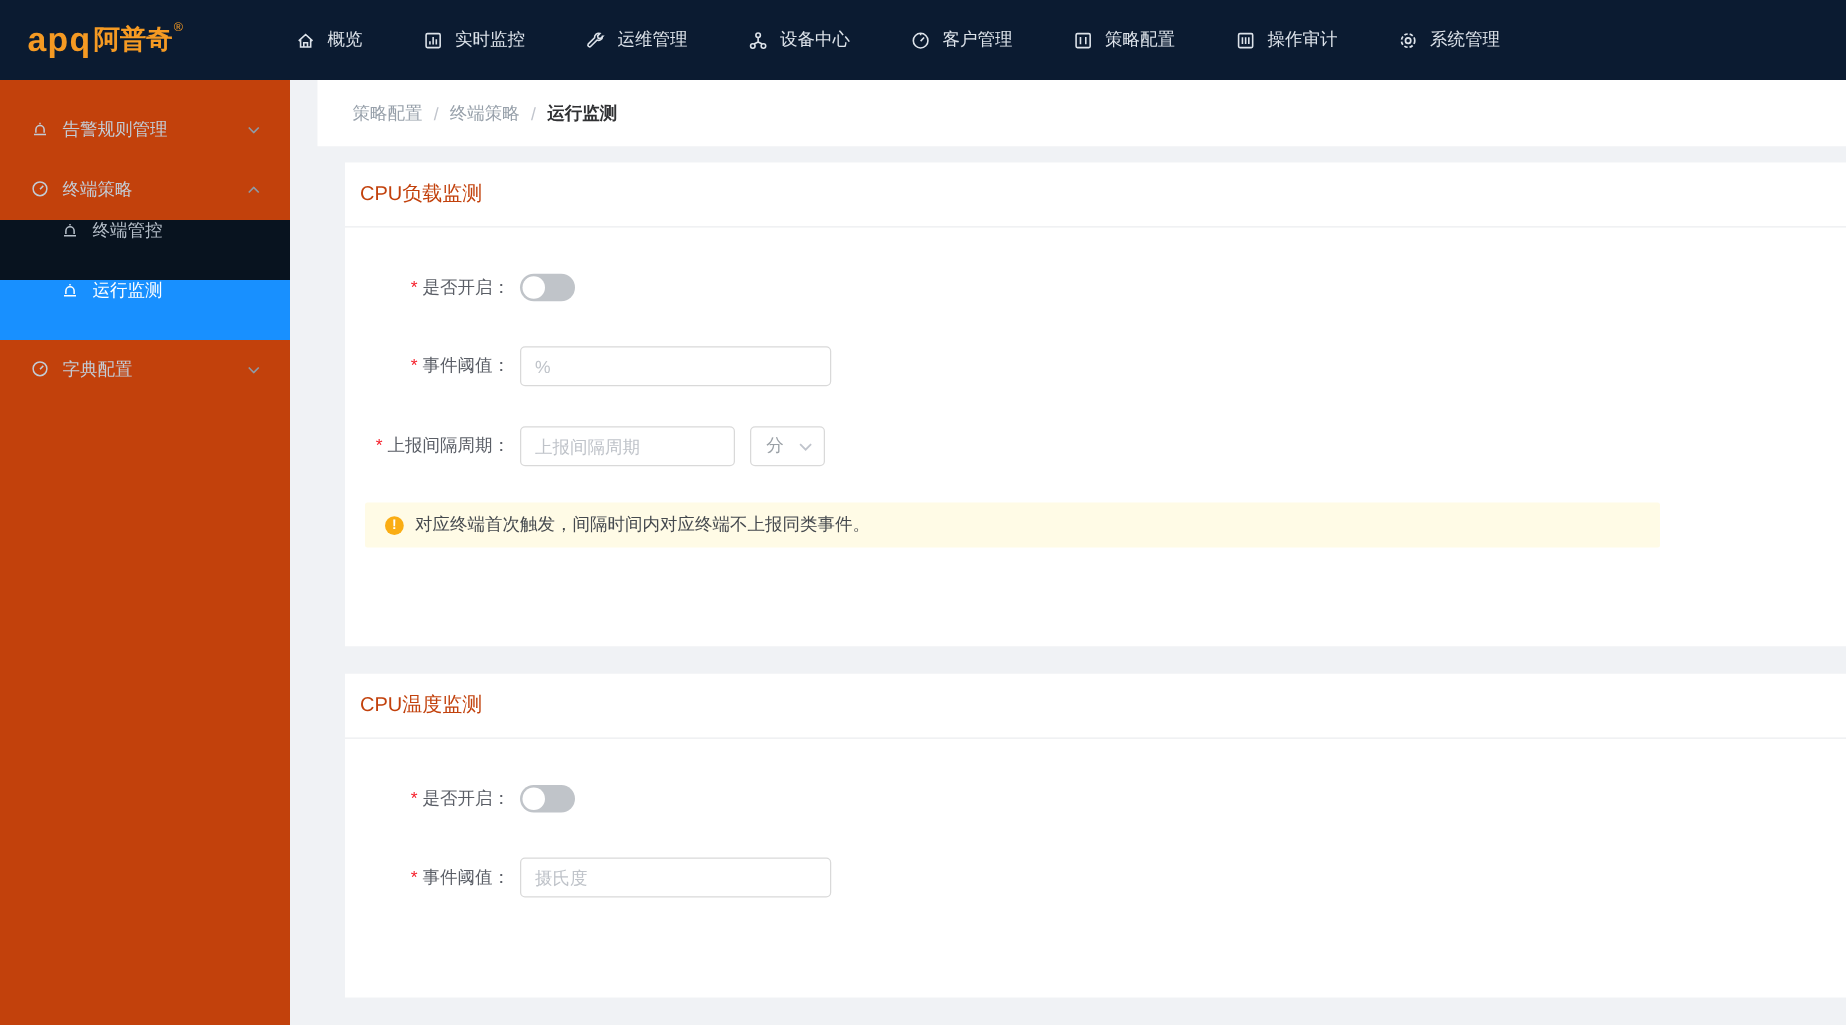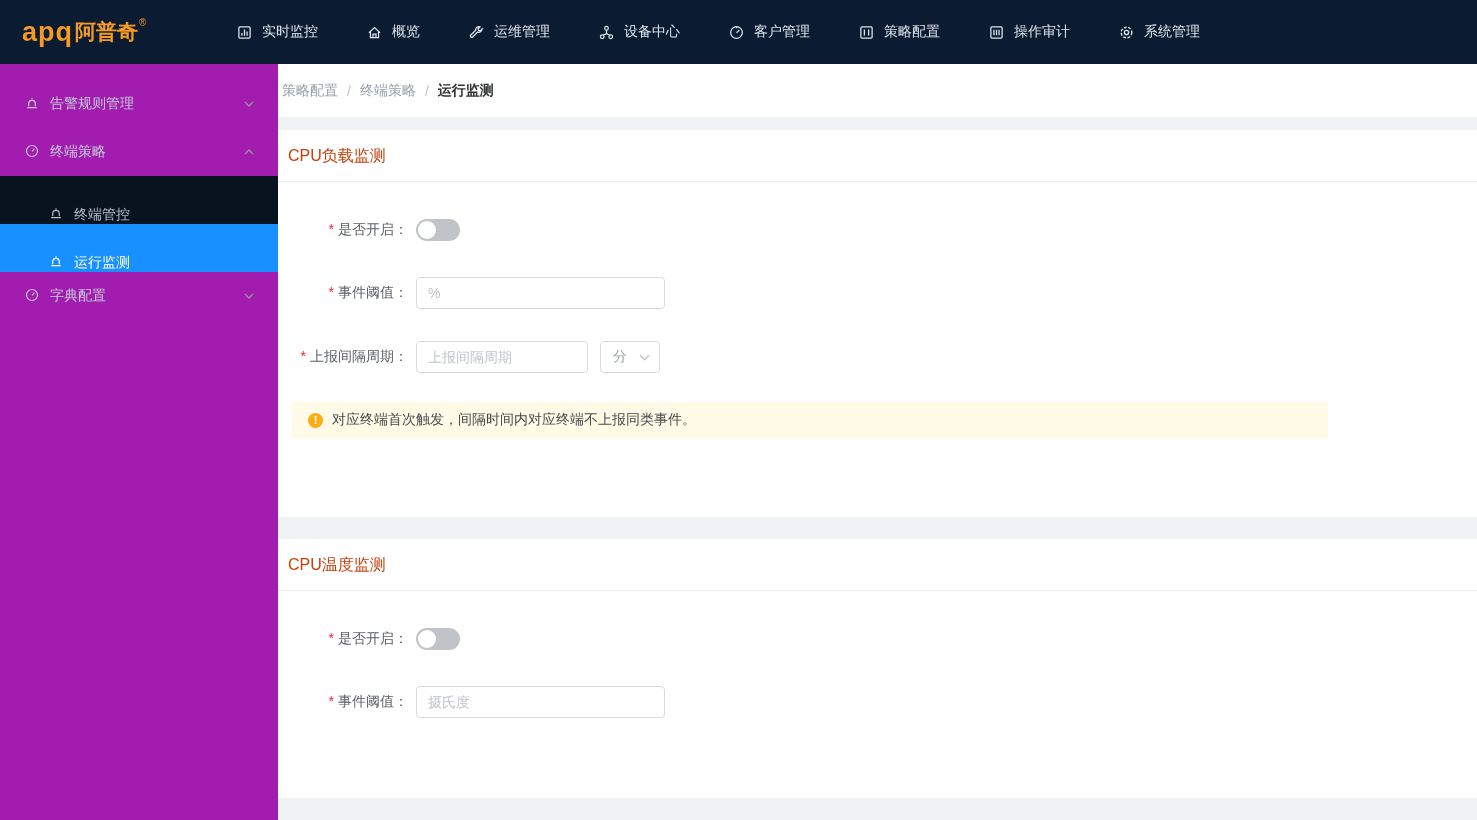--- a/index.html
+++ b/index.html
@@ -12,29 +12,29 @@
   .logo { width:212px; padding-left:22px; display:flex; align-items:flex-start; color:#f59a23; }
   .logo-en { font-size:27px; font-weight:800; letter-spacing:1px; line-height:30px; }
   .logo-cn { font-size:21px; font-weight:700; margin-left:2px; line-height:30px; }
   .logo-reg { font-size:10px; margin-left:1px; line-height:12px; }
   .topnav { display:flex; align-items:center; }
   .topnav-item { display:flex; align-items:center; gap:9px; padding:0 24px; height:64px;
                  color:#dde3ea; font-size:14px; cursor:pointer; white-space:nowrap; }
   .topnav-item svg { display:block; }
 
   
-  .sidebar { position:fixed; top:64px; left:0; bottom:0; width:278px;
-             background:#a21caf; padding-top:16px; font-size:14px; z-index:10; }
+  .sidebar { position:fixed; top:64px; left:0; bottom:0; width:232px;
+             background:#c2410c; padding-top:16px; font-size:14px; z-index:10; }
   .side-item { height:48px; display:flex; align-items:center; padding:0 24px;
                color:#c3ccd6; cursor:pointer; }
   .side-item .lbl { margin-left:10px; }
   .chev { margin-left:auto; color:#8f9aa6; display:flex; }
   .chev.up svg { transform:rotate(180deg); }
   .side-sub { background:#08131f; }
-  .side-subitem { height:48px; display:flex; align-items:flex-end; padding-left:48px;
+  .side-subitem { height:48px; display:flex; align-items:flex-start; padding-left:48px;
                   color:#b6bfc9; cursor:pointer; }
   .side-subitem .lbl { margin-left:10px; }
   .side-subitem.active { background:#1890ff; color:#fff; }
 
   
   .content { margin-left:254px; padding-top:64px; }
   .crumbbar { height:53px; background:#fff; display:flex; align-items:center;
               padding-left:28px; font-size:14px; }
   .bc-link { color:#97a0aa; cursor:pointer; }
   .bc-sep { margin:0 9px; color:#c0c4cc; }
@@ -93,33 +93,33 @@
 <header class="topbar">
   <div class="logo">
     <span class="logo-en">apq</span>
     <span class="logo-cn">阿普奇</span>
     <span class="logo-reg">®</span>
   </div>
   <nav class="topnav">
     <div class="topnav-item">
       <span>
           <svg width="17" height="17" viewBox="0 0 16 16" fill="none" stroke="currentColor" stroke-width="1.2">
+            <path d="M2.8 8.2 8 3.4l5.2 4.8M4.2 7.4V12.8h7.6V7.4M6.6 12.8V9.6h2.8v3.2"></path>
+          </svg>
+        </span>
+      <span>概览</span>
+    </div>
+    <div class="topnav-item">
+      <span>
+          <svg width="17" height="17" viewBox="0 0 16 16" fill="none" stroke="currentColor" stroke-width="1.2">
             <rect x="2.7" y="2.7" width="10.6" height="10.6" rx="1"></rect>
             <path d="M5.6 11V8.4M8 11V5.2M10.4 11V7"></path>
           </svg>
         </span>
       <span>实时监控</span>
-    </div>
-    <div class="topnav-item">
-      <span>
-          <svg width="17" height="17" viewBox="0 0 16 16" fill="none" stroke="currentColor" stroke-width="1.2">
-            <path d="M2.8 8.2 8 3.4l5.2 4.8M4.2 7.4V12.8h7.6V7.4M6.6 12.8V9.6h2.8v3.2"></path>
-          </svg>
-        </span>
-      <span>概览</span>
     </div>
     <div class="topnav-item">
       <span>
           <svg width="17" height="17" viewBox="0 0 16 16" fill="none" stroke="currentColor" stroke-width="1.2">
             <path d="M13.2 4.7a3.1 3.1 0 0 1-4.2 2.9l-4.8 4.8a1.3 1.3 0 0 1-1.8-1.8l4.8-4.8A3.1 3.1 0 0 1 11.3 2.6L9.5 4.4l.4 1.7 1.7.4 1.8-1.8z"></path>
           </svg>
         </span>
       <span>运维管理</span>
     </div>
     <div class="topnav-item">

